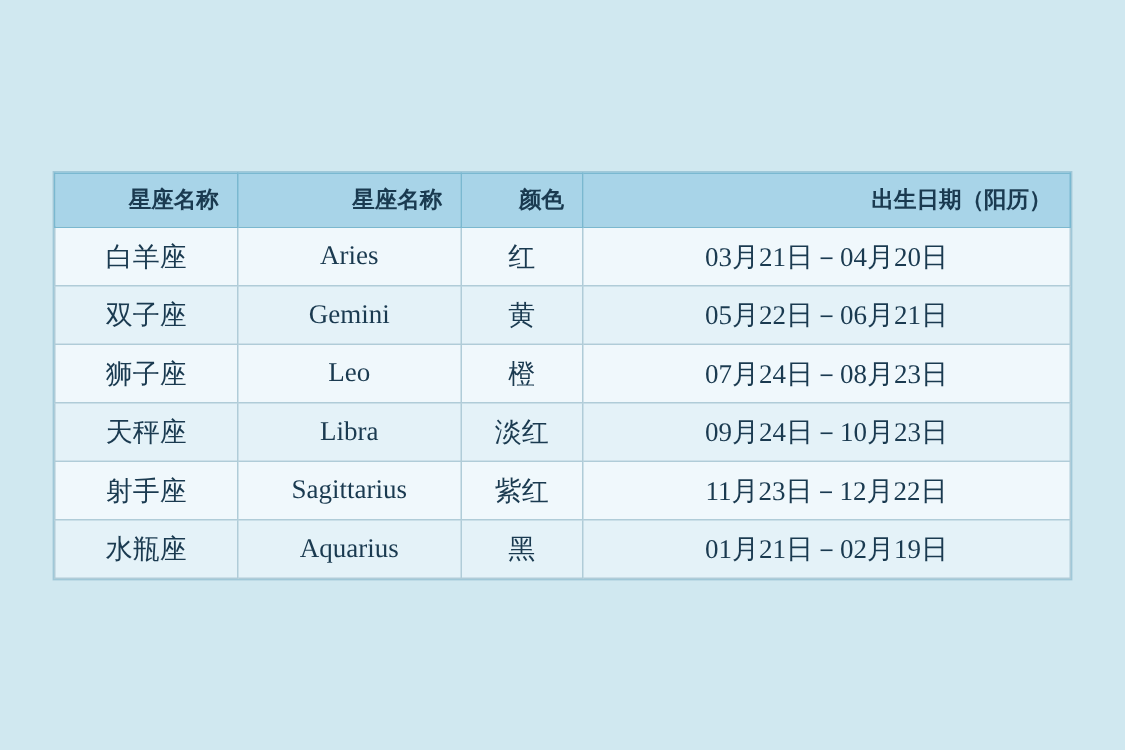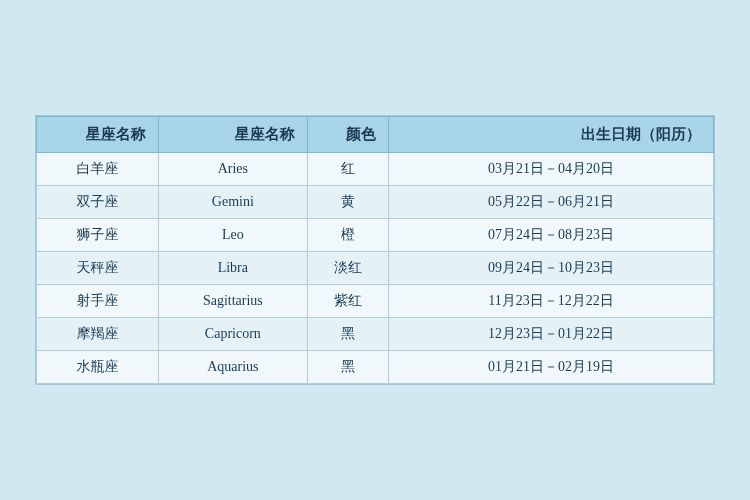--- a/index.html
+++ b/index.html
@@ -47,21 +47,21 @@
     }
 
     tbody tr:nth-child(even) {
       background-color: #e4f2f8;
     }
 
     tbody td {
       border: 1px solid #b0ccd8;
       padding: 7px 12px;
       text-align: center;
-      font-size: 14px;
+      font-size: 18px;
       color: #1a3a50;
     }
 
     .col-chinese { width: 18%; }
     .col-english { width: 22%; }
     .col-color   { width: 12%; font-family: Liberation Serif, serif; }
     .col-date    { width: 48%; font-family: Liberation Mono, monospace; }
   </style>
 </head>
 <body>
@@ -101,26 +101,20 @@
           <td>淡红</td>
           <td>09月24日－10月23日</td>
         </tr>
         <tr>
           <td>射手座</td>
           <td>Sagittarius</td>
           <td>紫红</td>
           <td>11月23日－12月22日</td>
         </tr>
         <tr>
-          <td>摩羯座</td>
-          <td>Capricorn</td>
-          <td>黑</td>
-          <td>12月23日－01月22日</td>
-        </tr>
-        <tr>
           <td>水瓶座</td>
           <td>Aquarius</td>
           <td>黑</td>
           <td>01月21日－02月19日</td>
         </tr>
       </tbody>
   </table>
 </div>
 
 </body></html>

